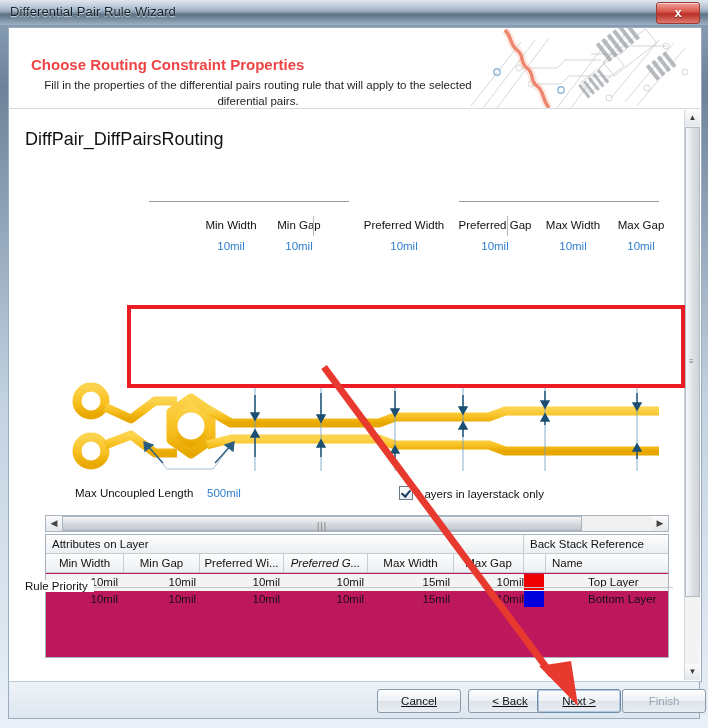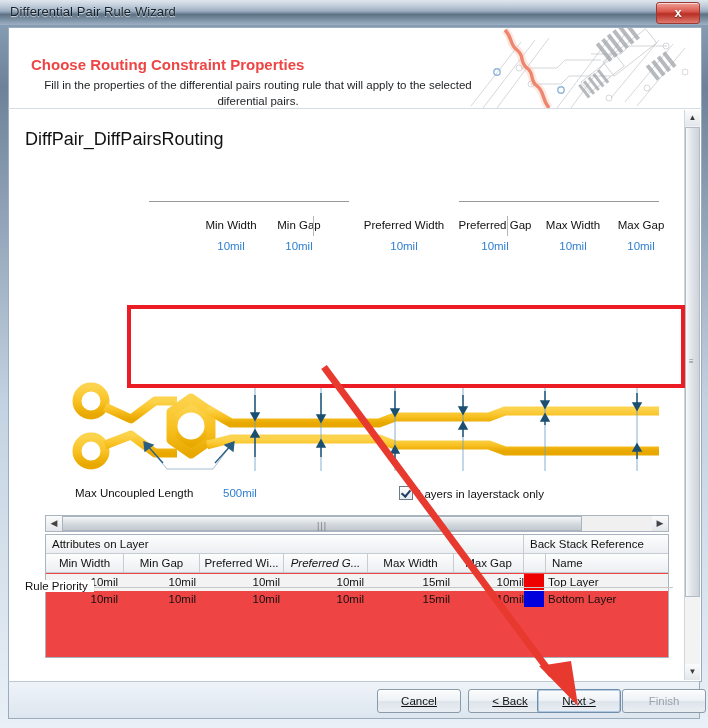--- a/index.html
+++ b/index.html
@@ -99,21 +99,21 @@
   .redbox{
     position:absolute;left:118px;top:196px;width:558px;height:83px;
     border:4px solid #ec1c24;box-sizing:border-box;pointer-events:none;
   }
   
   .diagram{position:absolute;left:50px;top:270px;width:620px;height:100px;}
   .mucl{
     position:absolute;left:66px;top:378px;font-size:11.5px;color:#111;
   }
   .mucl-val{
-    position:absolute;left:198px;top:378px;font-size:11.5px;color:#2f7fd1;margin-left:16px;
+    position:absolute;left:198px;top:378px;font-size:11.5px;color:#2f7fd1;
   }
   .chk-wrap{position:absolute;left:390px;top:377px;}
   .chk{
     display:inline-block;width:12px;height:12px;vertical-align:-2px;
     border:1px solid #6d7b86;background:linear-gradient(180deg,#fdfdfd,#e6ecf2);
     position:relative;margin-right:5px;
   }
   .chk::after{
     content:"";position:absolute;left:3px;top:1px;width:4px;height:7px;
     border:solid #1d3f63;border-width:0 2px 2px 0;transform:rotate(40deg);
@@ -133,41 +133,41 @@
     background:linear-gradient(180deg,#f6f7f8,#d4d9de 55%,#c3c9cf);
     border:1px solid #a9b4bf;box-sizing:border-box;
   }
   .hs-grip{
     position:absolute;left:50%;top:4px;transform:translateX(-50%);
     font-size:9px;color:#7a7a7a;letter-spacing:1px;
   }
   
   .atable{
     position:absolute;left:36px;top:425px;width:624px;height:124px;
-    border:1px solid #a9b4bf;background:#ef4444;box-sizing:border-box;overflow:hidden;
+    border:1px solid #a9b4bf;background:#be185d;box-sizing:border-box;overflow:hidden;
   }
   .th-row1,.th-row2{
     position:absolute;left:0;width:100%;height:19px;
     background:linear-gradient(180deg,#fdfdfd,#eceff2);
     border-bottom:1px solid #c6ccd2;box-sizing:border-box;
   }
   .th-row1{top:0;}
   .th-row2{top:19px;}
   .th-cell{
     position:absolute;top:0;height:19px;line-height:19px;
     font-size:11.5px;color:#111;box-sizing:border-box;white-space:nowrap;
     border-right:1px solid #c6ccd2;
   }
   .th-cell.c{text-align:center;}
   .th-cell.l{text-align:left;padding-left:6px;}
   .td{
     position:absolute;height:17px;line-height:17px;font-size:11.5px;color:#111;
     text-align:right;white-space:nowrap;box-sizing:border-box;
   }
-  .td.l{text-align:left;}
+  .td.l{text-align:left;margin-left:40px;}
   .trow{
     position:absolute;left:0;width:100%;height:17px;
   }
   .trow.alt{background:#f3f3f3;}
   .swatch{position:absolute;width:20px;height:16px;}
   
   .vscroll{
     position:absolute;right:1px;top:1px;width:16px;height:570px;
     background:#f3f3f3;border-left:1px solid #cfd6dd;box-sizing:border-box;
   }

